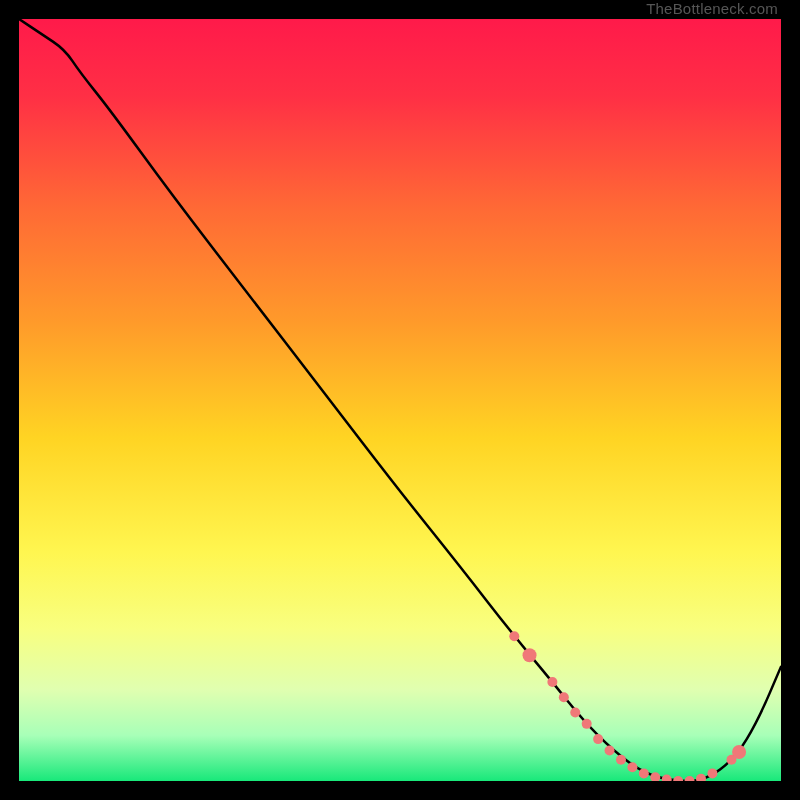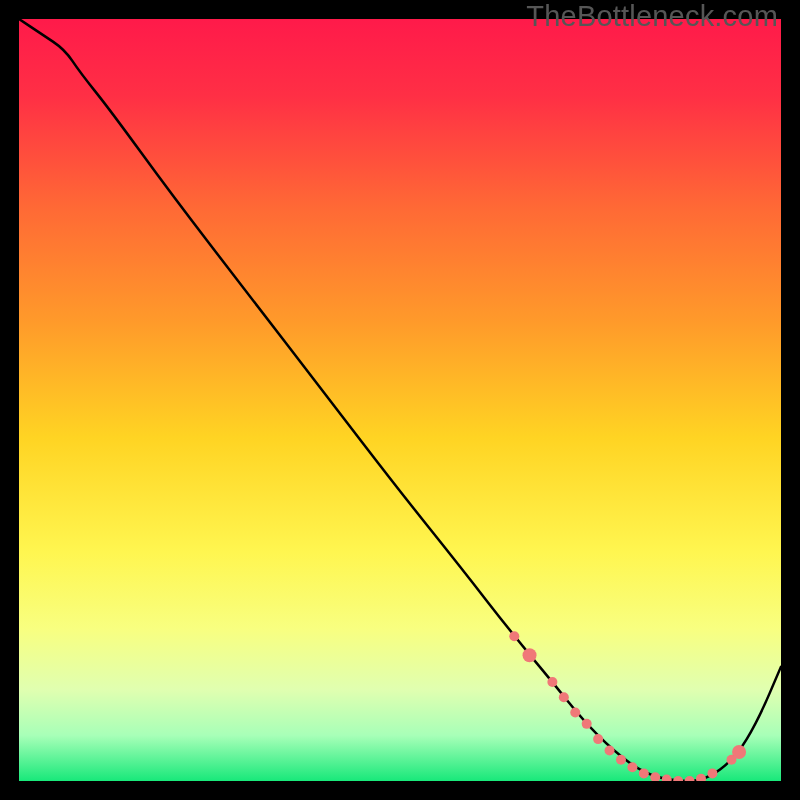--- a/index.html
+++ b/index.html
@@ -24,21 +24,21 @@
     left: 0;
     top: 0;
     width: 762px;
     height: 762px;
   }
   .watermark {
     position: absolute;
     top: 0px;
     right: 22px;
     color: #565656;
-    font-size: 29px;
+    font-size: 15px;
     font-weight: 500;
     letter-spacing: 0.2px;
     z-index: 5;
   }
   svg { display: block; }
 </style>
 </head>
 <body>
 
 <div class="frame">

